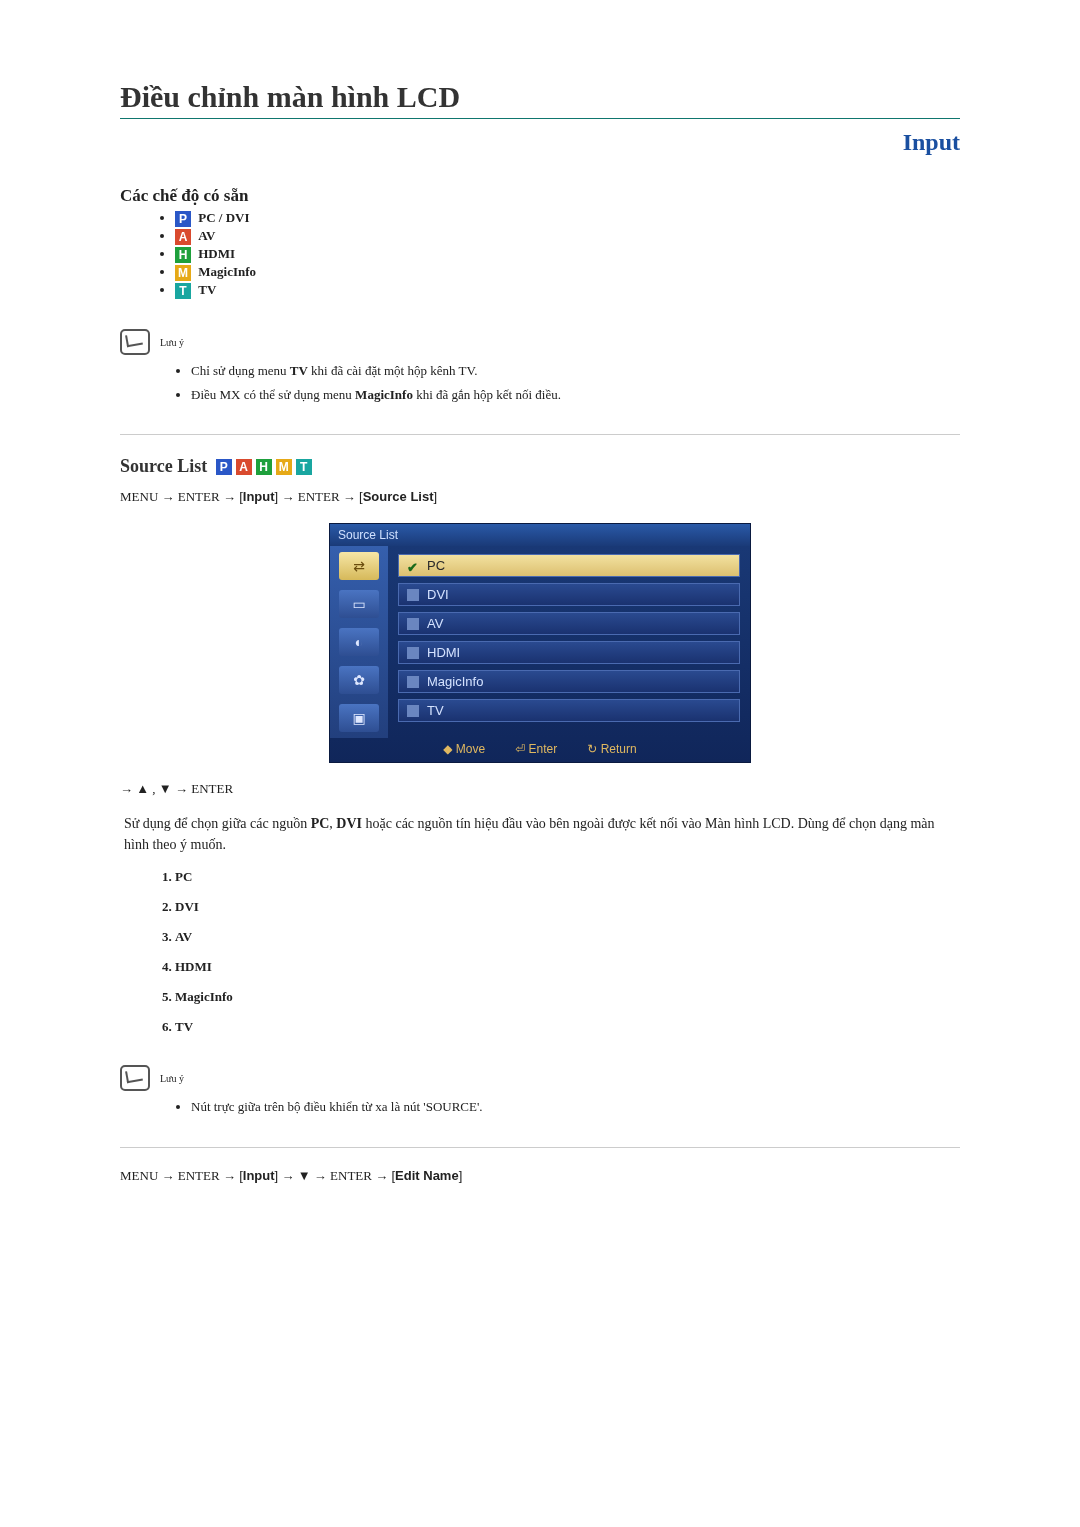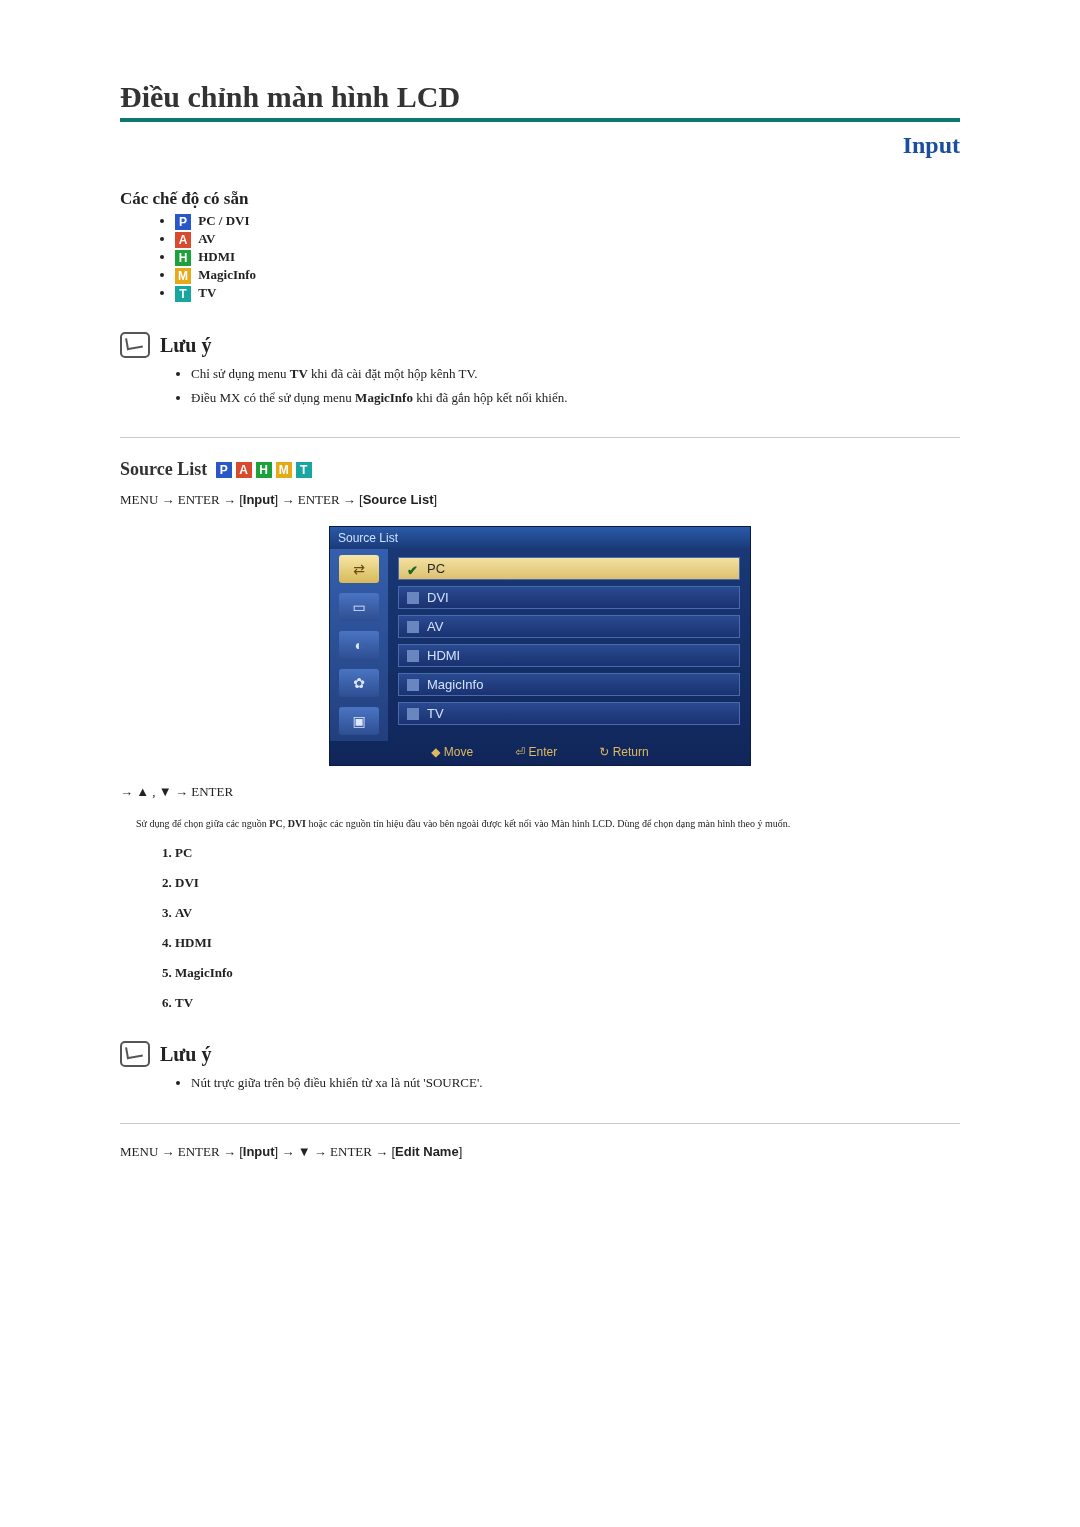--- a/index.html
+++ b/index.html
@@ -12,21 +12,21 @@
   }
   .page {
     padding: 80px 120px 60px 120px;
   }
   h1.main-title {
     font-family: "Times New Roman", serif;
     font-size: 30px;
     font-weight: bold;
     color: #333;
     margin: 0 0 6px 0;
-    border-bottom: 4px solid #0f766e;
+    border-bottom: 1px solid #0f766e;
     padding-bottom: 4px;
   }
   .input-title {
     text-align: right;
     font-family: "Times New Roman", serif;
     font-size: 24px;
     font-weight: bold;
     color: #1a4fa0;
     margin: 10px 0 30px 0;
   }
@@ -75,22 +75,22 @@
   .note-icon::after {
     content: "";
     position: absolute;
     left: 4px; top: 3px;
     width: 14px; height: 10px;
     border-left: 2px solid #555;
     border-bottom: 2px solid #555;
     transform: rotate(-10deg);
   }
   .note-title {
-    font-weight: bold;
-    font-size: 20px;
+    font-weight: normal;
+    font-size: 10px;
     vertical-align: middle;
   }
   .note-list {
     list-style: disc;
     padding-left: 55px;
     margin: 6px 0 0 0;
   }
   .note-list li {
     font-size: 13px;
     margin: 4px 16px;
@@ -179,34 +179,34 @@
     background:#6a86c0;
   }
   .osd-item.sel .mk {
     background: none;
     color:#1a6a1a;
     font-weight:bold;
   }
   .osd-footer {
     display:flex;
     justify-content:center;
-    gap: 42px;
+    gap: 30px;
     padding: 4px 0 6px 0;
     font-size: 12px;
     color:#e8c06a;
   }
   .osd-footer span { color:#e0b860; }
   .arrow-line {
     font-size: 13px;
     margin: 18px 0 16px 0;
   }
   p.body-text {
-    font-size: 10px;
+    font-size: 14px;
     line-height: 1.5;
-    margin: 10px 16px;
+    margin: 10px 4px;
   }
   ol.num-list {
     padding-left: 55px;
     margin: 14px 0 20px 0;
   }
   ol.num-list li {
     font-size: 13px;
     font-weight: bold;
     margin: 14px 0;
   }
@@ -226,21 +226,21 @@
     <li><span class="badge b-h">H</span> <b>HDMI</b></li>
     <li><span class="badge b-m">M</span> <b>MagicInfo</b></li>
     <li><span class="badge b-t">T</span> <b>TV</b></li>
   </ul>
 
   <div class="note-block">
     <span class="note-icon"></span>
     <span class="note-title">Lưu ý</span>
     <ul class="note-list">
       <li><span>Chỉ sử dụng menu </span><b>TV</b><span> khi đã cài đặt một hộp kênh TV.</span></li>
-      <li><span>Điều MX có thể sử dụng menu </span><b>MagicInfo</b><span> khi đã gắn hộp kết nối khiển.</span></li>
+      <li><span>Điều MX có thể sử dụng menu </span><b>MagicInfo</b><span> khi đã gắn hộp kết nối điều.</span></li>
     </ul>
   </div>
 
   <hr class="section-sep">
 
   <h3 class="section-heading">
     <span>Source List</span>
     <span class="badges-row">
       <span class="badge b-p">P</span><span class="badge b-a">A</span><span class="badge b-h">H</span><span class="badge b-m">M</span><span class="badge b-t">T</span>
     </span>

